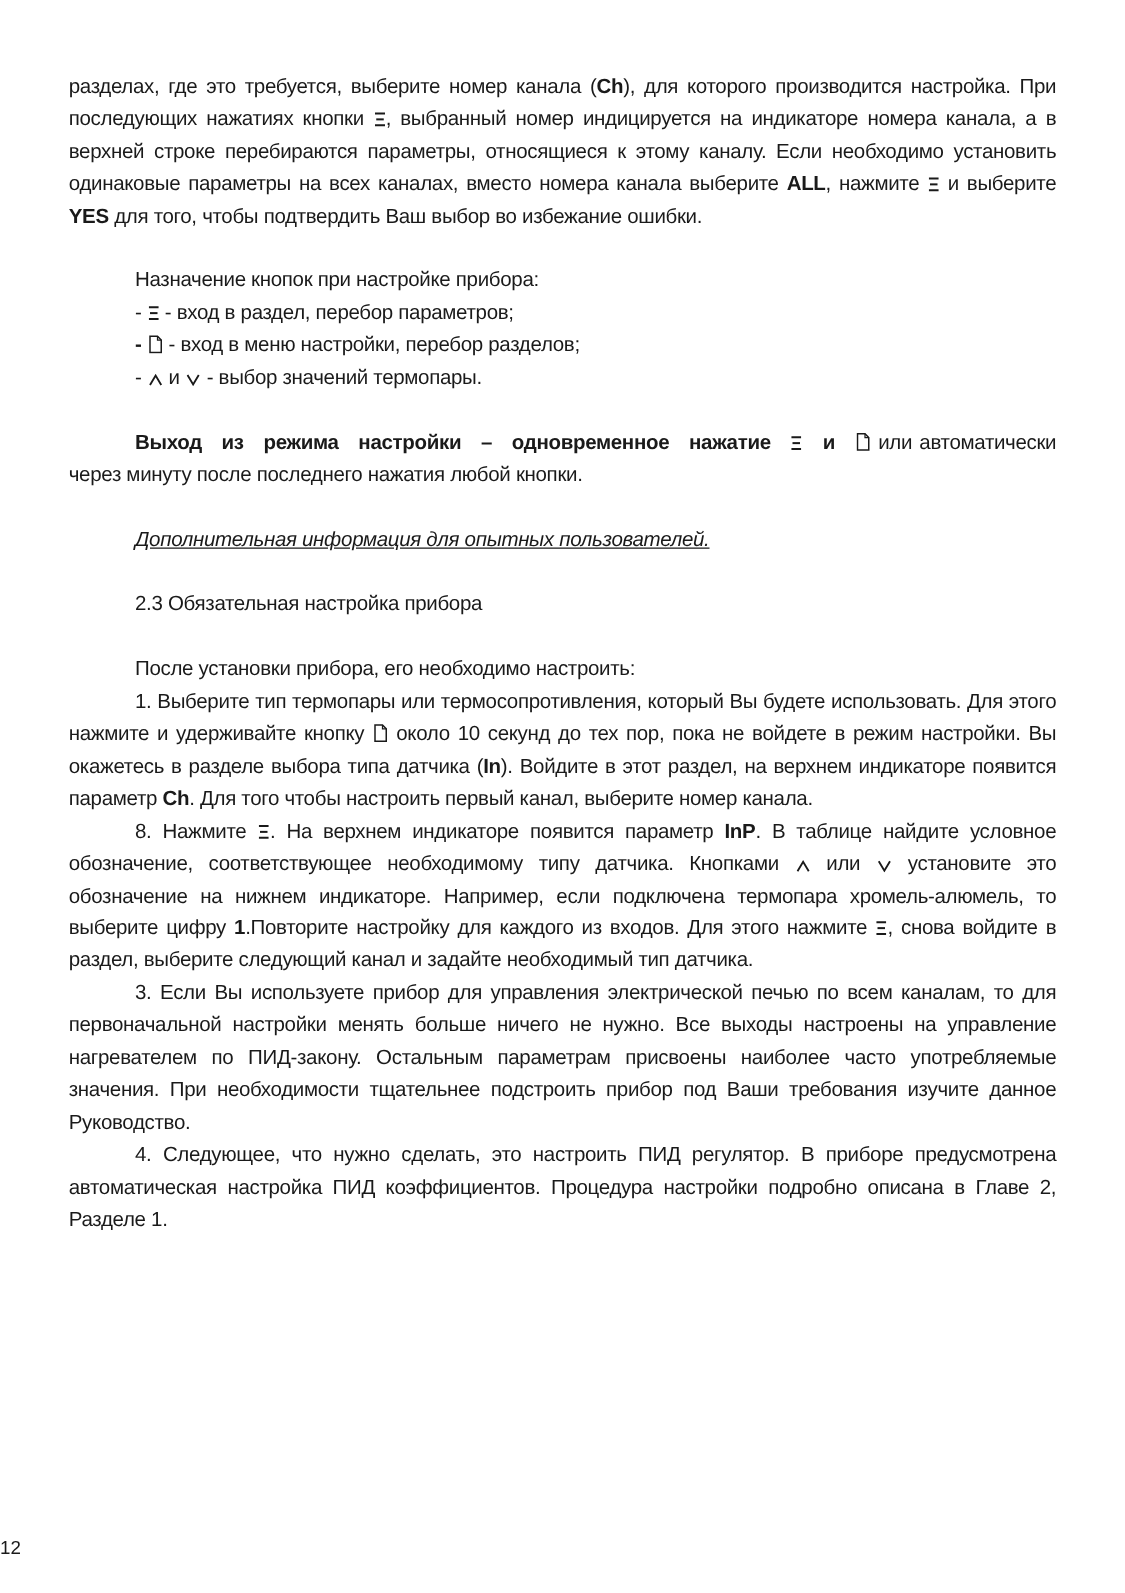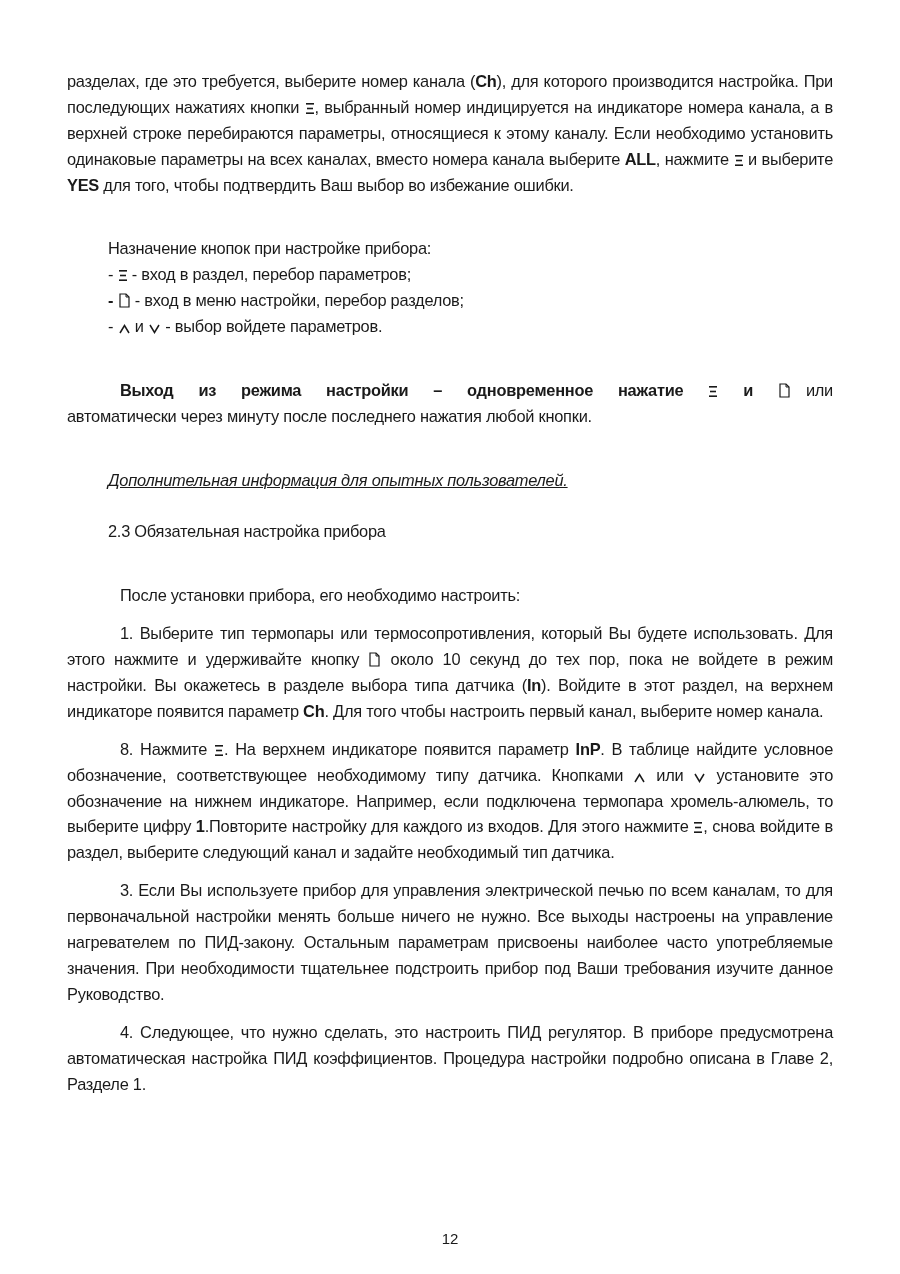--- a/index.html
+++ b/index.html
@@ -3,31 +3,31 @@
 <meta charset="utf-8">
 <style>
   html, body { margin: 0; padding: 0; background: #ffffff; }
   body { width: 900px; height: 1274px; position: relative; overflow: hidden; }
   .page {
     position: absolute; left: 55px; top: 57px; width: 790px;
     font-family: "Liberation Sans", sans-serif;
     font-size: 16.4px; line-height: 25.9px; color: #1a1a1a;
     letter-spacing: -0.25px;
   }
-  .p { margin: 12px; text-align: justify; }
+  .p { margin: 0; text-align: justify; }
   .indent { text-indent: 53px; }
   .block { padding-left: 53px; }
   .gap { height: 25.9px; }
   b, .bold { font-weight: bold; }
   .em { font-style: italic; text-decoration: underline; margin-top: 48px; }
   .ico { display: inline-block; vertical-align: -2px; margin: 0 1px; }
   .ico svg { display: block; }
   .heading { font-weight: normal; padding-left: 53px; }
   .pagenum {
-    position: absolute; top: 1230px; left: 0; width: 900px; text-align: center;
+    position: absolute; top: 1230px; left: 0; width: 900px; 
     font-family: "Liberation Sans", sans-serif; font-size: 15px; color: #1a1a1a;
   }
 </style>
 </head>
 <body>
 
 <div class="page">
 
   <p class="p"><span>разделах, где это требуется, выберите номер канала (</span><b>Ch</b><span>), для которого производится настройка. При последующих нажатиях кнопки </span><span class="ico"><svg width="8" height="13" viewBox="0 0 8 13">
           <rect x="0" y="1" width="8" height="1.6" fill="#1a1a1a"></rect>
@@ -49,21 +49,21 @@
             <rect x="0" y="10.4" width="8" height="1.6" fill="#1a1a1a"></rect>
           </svg></span><span> - вход в раздел, перебор параметров;</span></div>
     <div><b>- </b><span class="ico"><svg width="11" height="15" viewBox="0 0 11 15">
             <path d="M1 1 H7 L10 4 V14 H1 Z" fill="none" stroke="#1a1a1a" stroke-width="1.2"></path>
             <path d="M7 1 V4 H10" fill="none" stroke="#1a1a1a" stroke-width="1"></path>
           </svg></span><b style="font-weight:normal"> - вход в меню настройки, перебор разделов;</b></div>
     <div><span>- </span><span class="ico"><svg width="11" height="10" viewBox="0 0 11 10">
             <path d="M1 9 L5.5 1.5 L10 9" fill="none" stroke="#1a1a1a" stroke-width="1.5"></path>
           </svg></span><span> и </span><span class="ico"><svg width="11" height="10" viewBox="0 0 11 10">
             <path d="M1 1 L5.5 8.5 L10 1" fill="none" stroke="#1a1a1a" stroke-width="1.5"></path>
-          </svg></span><span> - выбор войдете параметров.</span></div>
+          </svg></span><span> - выбор значений термопары.</span></div>
   </div>
 
   <div class="gap"></div>
 
   <p class="p indent"><b style="word-spacing:10px">Выход из режима настройки – одновременное нажатие </b><span class="ico"><svg width="8" height="13" viewBox="0 0 8 13">
           <rect x="0" y="1" width="8" height="1.6" fill="#1a1a1a"></rect>
           <rect x="1" y="5.7" width="6" height="1.6" fill="#1a1a1a"></rect>
           <rect x="0" y="10.4" width="8" height="1.6" fill="#1a1a1a"></rect>
         </svg></span><b style="word-spacing:10px"> и </b><span class="ico"><svg width="11" height="15" viewBox="0 0 11 15">
           <path d="M1 1 H7 L10 4 V14 H1 Z" fill="none" stroke="#1a1a1a" stroke-width="1.2"></path>

